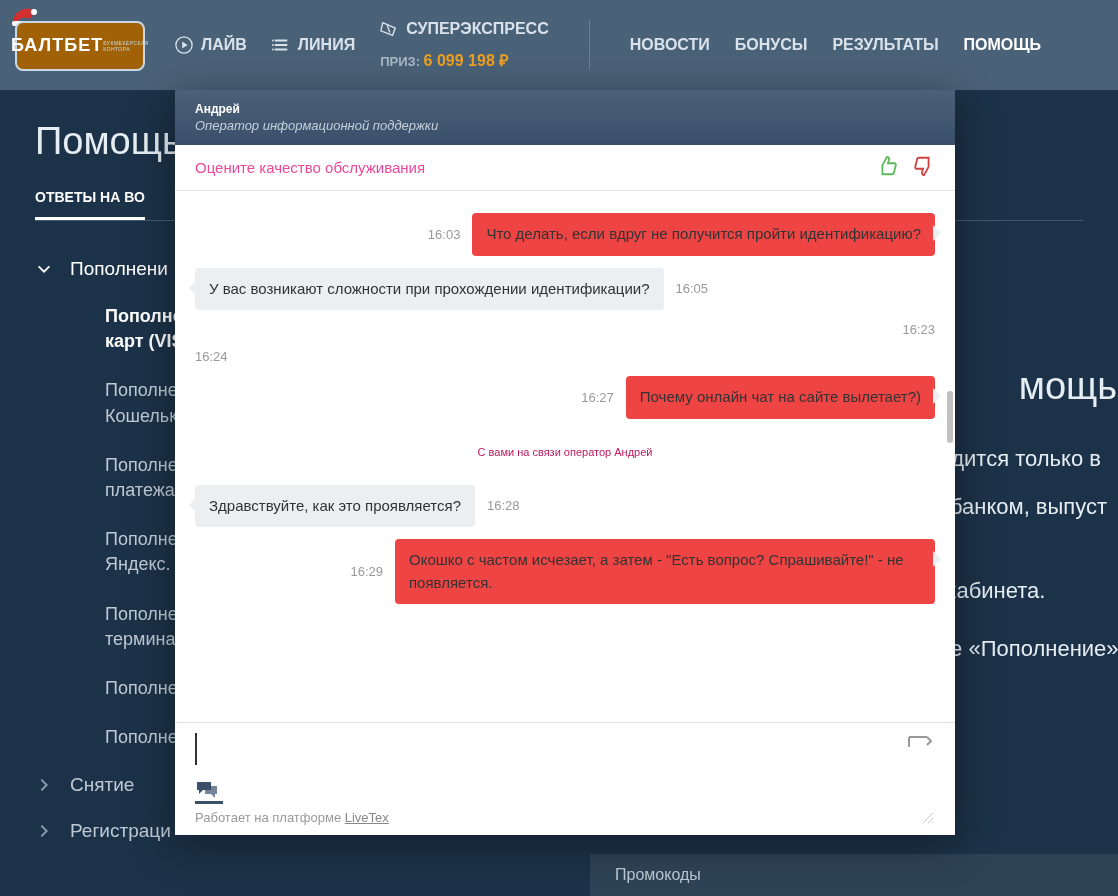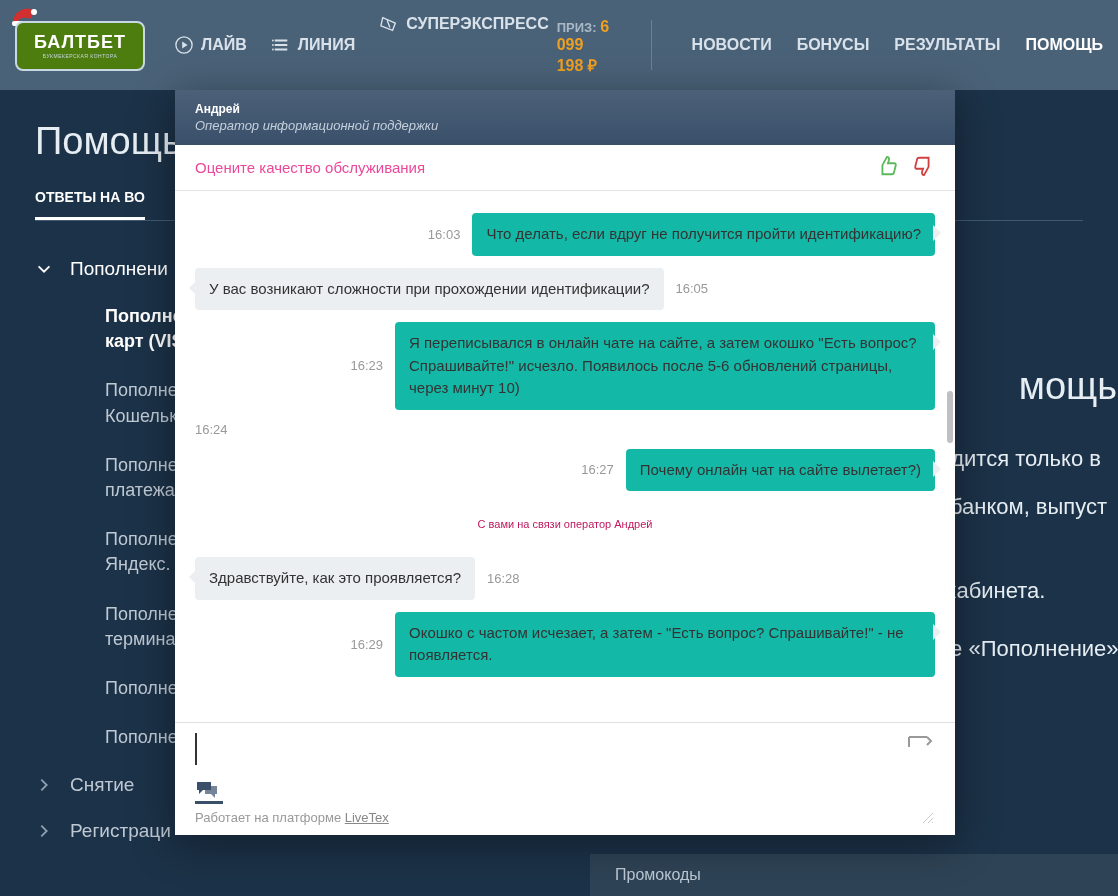--- a/index.html
+++ b/index.html
@@ -1,29 +1,29 @@
 <!DOCTYPE html>
 <html><head>
 <meta charset="utf-8">
 <style>
 *{margin:0;padding:0;box-sizing:border-box}
 body{font-family:Arial,Helvetica,sans-serif;background:#1c3248;width:1118px;height:896px;overflow:hidden;position:relative}
 .topbar{background:#4a6278;height:90px;display:flex;align-items:center;padding:0 15px;position:relative}
 .logo{width:130px;height:65px;position:relative;margin-right:30px}
-.logo-shape{background:#4d7c0f;border-radius:8px;width:130px;height:50px;position:absolute;top:8px;display:flex;align-items:center;justify-content:center;flex-direction:column;border:2px solid #c9d8e5}
+.logo-shape{background:#a16207;border-radius:8px;width:130px;height:50px;position:absolute;top:8px;display:flex;align-items:center;justify-content:center;flex-direction:row;border:2px solid #c9d8e5}
 .logo-text{color:#fff;font-size:18px;font-weight:bold;letter-spacing:1px}
 .logo-sub{color:#c9d8e5;font-size:5px;letter-spacing:0.5px}
 .santa-hat{position:absolute;top:-8px;left:-5px;width:28px;height:22px}
 .nav{display:flex;gap:25px;align-items:center;flex:1}
 .nav-item{color:#d9e2eb;font-weight:bold;font-size:16px;display:flex;align-items:center;gap:8px;cursor:pointer}
 .nav-item.active{color:#fff}
 .nav-icon{width:18px;height:18px}
 .sep{width:1px;height:50px;background:#6b8196;margin:0 15px}
 .nav-right{display:flex;gap:25px;align-items:center}
-.super-wrap{display:flex;flex-direction:row;align-items:flex-start}
+.super-wrap{display:flex;flex-direction:column;align-items:flex-start}
 .prize-line{font-size:13px;color:#a9b8c7;margin-top:3px}
 .prize-val{color:#f0a020;font-weight:bold;font-size:16px}
 .content{position:relative;padding:30px 35px;height:806px;overflow:hidden}
 .page-title{color:#e6edf3;font-size:38px;font-weight:300;margin-bottom:25px}
 .tabs{border-bottom:1px solid #415a72;margin-bottom:25px}
 .tab{color:#fff;font-weight:bold;font-size:14px;padding-bottom:12px;display:inline-block;border-bottom:3px solid #fff}
 .side{width:440px}
 .side-item{color:#bfc9d4;font-size:19px;padding:12px 0 12px 35px;display:flex;align-items:center;gap:15px;cursor:pointer;position:relative}
 .side-item.expanded{color:#fff}
 .chev{width:18px;height:18px;position:absolute;left:0;top:14px}
@@ -40,21 +40,21 @@
 .chat-role{font-size:13px;font-style:italic;color:#c4d0dd;margin-top:2px}
 .chat-rate{padding:10px 20px;border-bottom:1px solid #e5e5e5;display:flex;align-items:center;justify-content:space-between;color:#ec4899;font-size:15px}
 .thumbs{display:flex;gap:15px}
 .thumb-up{color:#5bb85b;cursor:pointer}
 .thumb-down{color:#d04040;cursor:pointer}
 .chat-body{flex:1;overflow-y:auto;padding:10px 20px;position:relative}
 .msg-row{display:flex;margin:12px 0;align-items:flex-start;gap:12px}
 .msg-row.right{justify-content:flex-end}
 .msg-row.left{justify-content:flex-start}
 .bubble{max-width:540px;padding:10px 14px;border-radius:4px;font-size:15px;line-height:1.5;position:relative}
-.bubble.out{background:#14b8a6;color:#333}
+.bubble.out{background:#ef4444;color:#333}
 .bubble.in{background:#eceff1;color:#333}
 .bubble::after{content:'';position:absolute;top:12px;border:8px solid transparent}
 .bubble.out::after{right:-14px;border-left-color:#eceff1}
 .bubble.in::after{left:-14px;border-right-color:#eceff1}
 .msg-time{color:#999;font-size:13px;align-self:center}
 .sys-msg{text-align:center;color:#be185d;font-size:11px;padding:15px 0}
 .chat-input-area{border-top:1px solid #e0e0e0;padding:10px 20px;display:flex;align-items:center;gap:10px}
 .chat-input{flex:1;border:none;outline:none;font-size:16px;padding:8px;border-left:2px solid #333;height:32px}
 .send-btn{width:28px;height:28px;cursor:pointer;color:#999}
 .chat-foot-tabs{padding:5px 20px 0;display:flex;gap:15px}
@@ -192,21 +192,20 @@
     <div class="msg-row right">
       <span class="msg-time">16:03</span>
       <div class="bubble out">Что делать, если вдруг не получится пройти идентификацию?</div>
     </div>
     <div class="msg-row left">
       <div class="bubble in">У вас возникают сложности при прохождении идентификации?</div>
       <span class="msg-time">16:05</span>
     </div>
     <div class="msg-row right">
       <span class="msg-time">16:23</span>
-      <div class="bubble out">Я переписывался в онлайн чате на сайте, а затем окошко "Есть вопрос? Спрашивайте!" исчезло. Появилось после 5-6 обновлений страницы, через минут 10)</div>
     </div>
     <div class="msg-row left">
       <span class="msg-time">16:24</span>
     </div>
     <div class="msg-row right">
       <span class="msg-time">16:27</span>
       <div class="bubble out">Почему онлайн чат на сайте вылетает?)</div>
     </div>
     <div class="sys-msg">С вами на связи оператор Андрей</div>
     <div class="msg-row left">

